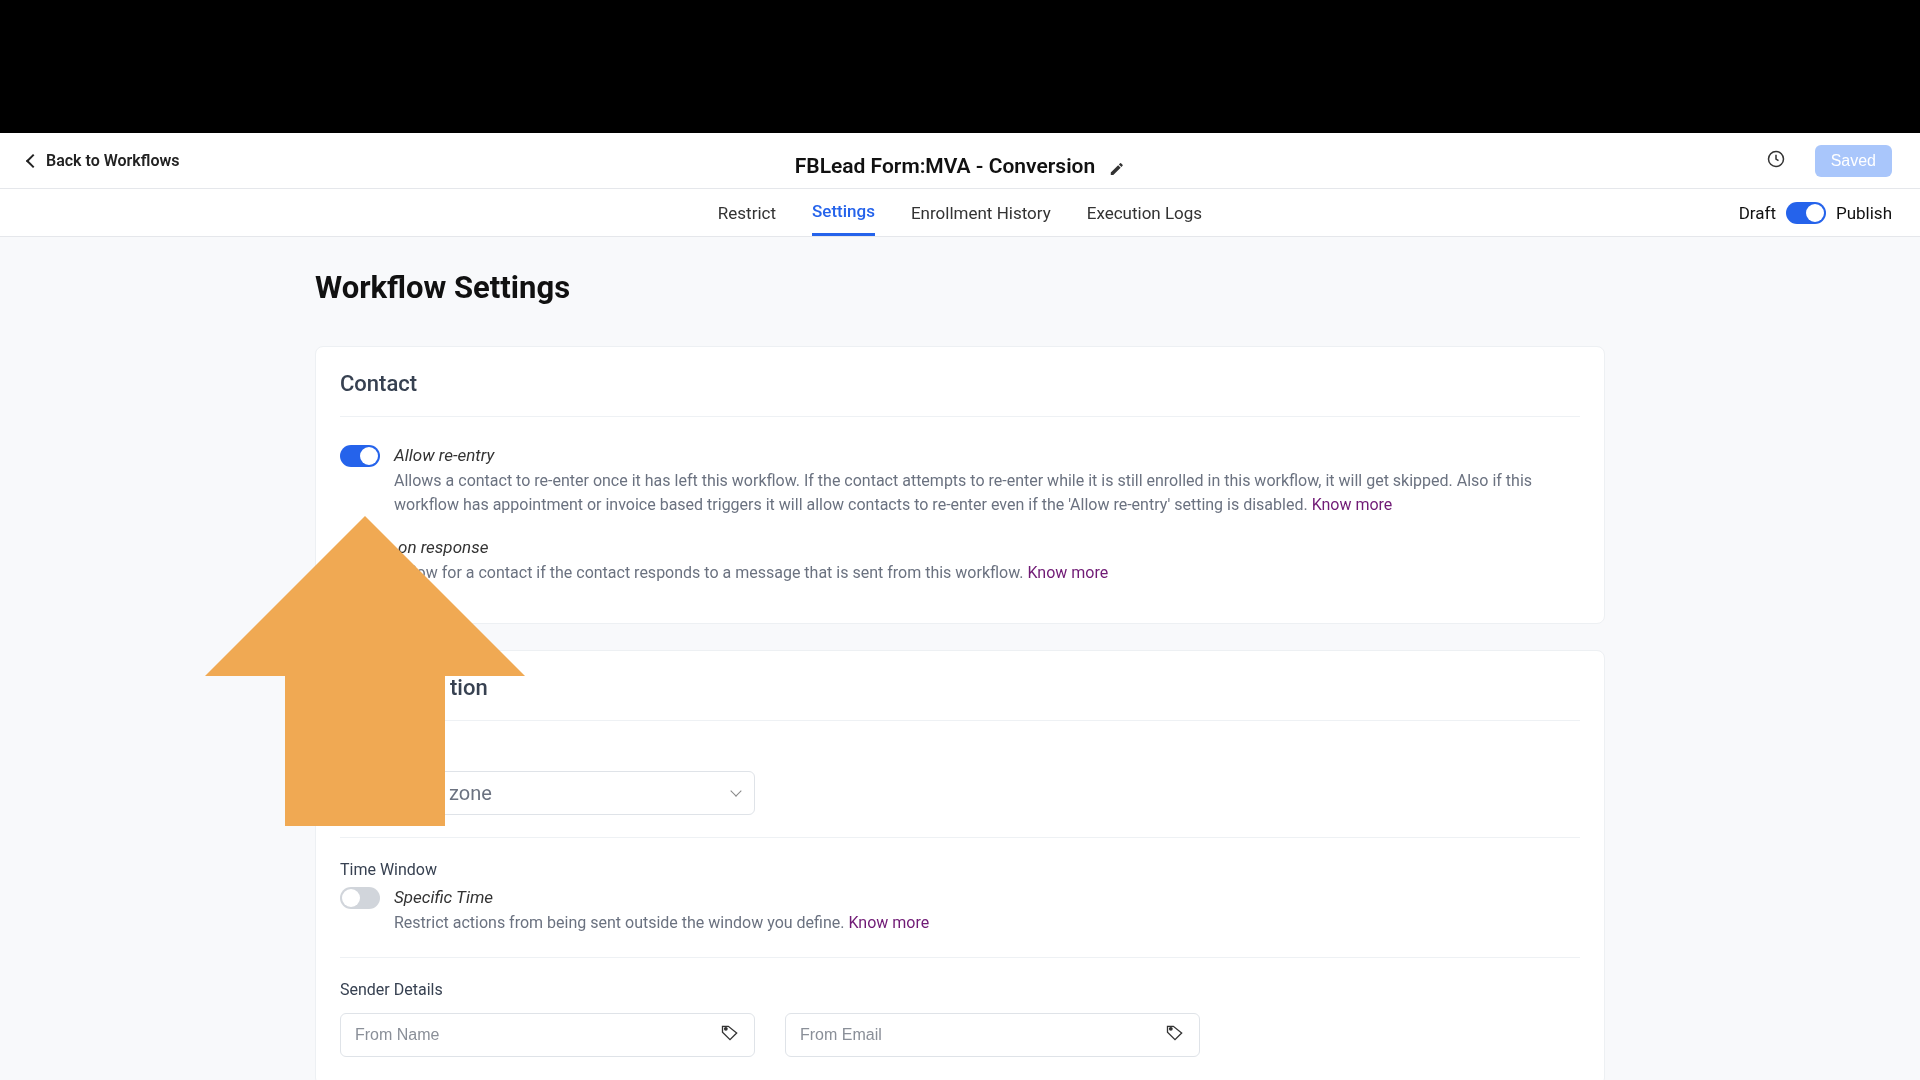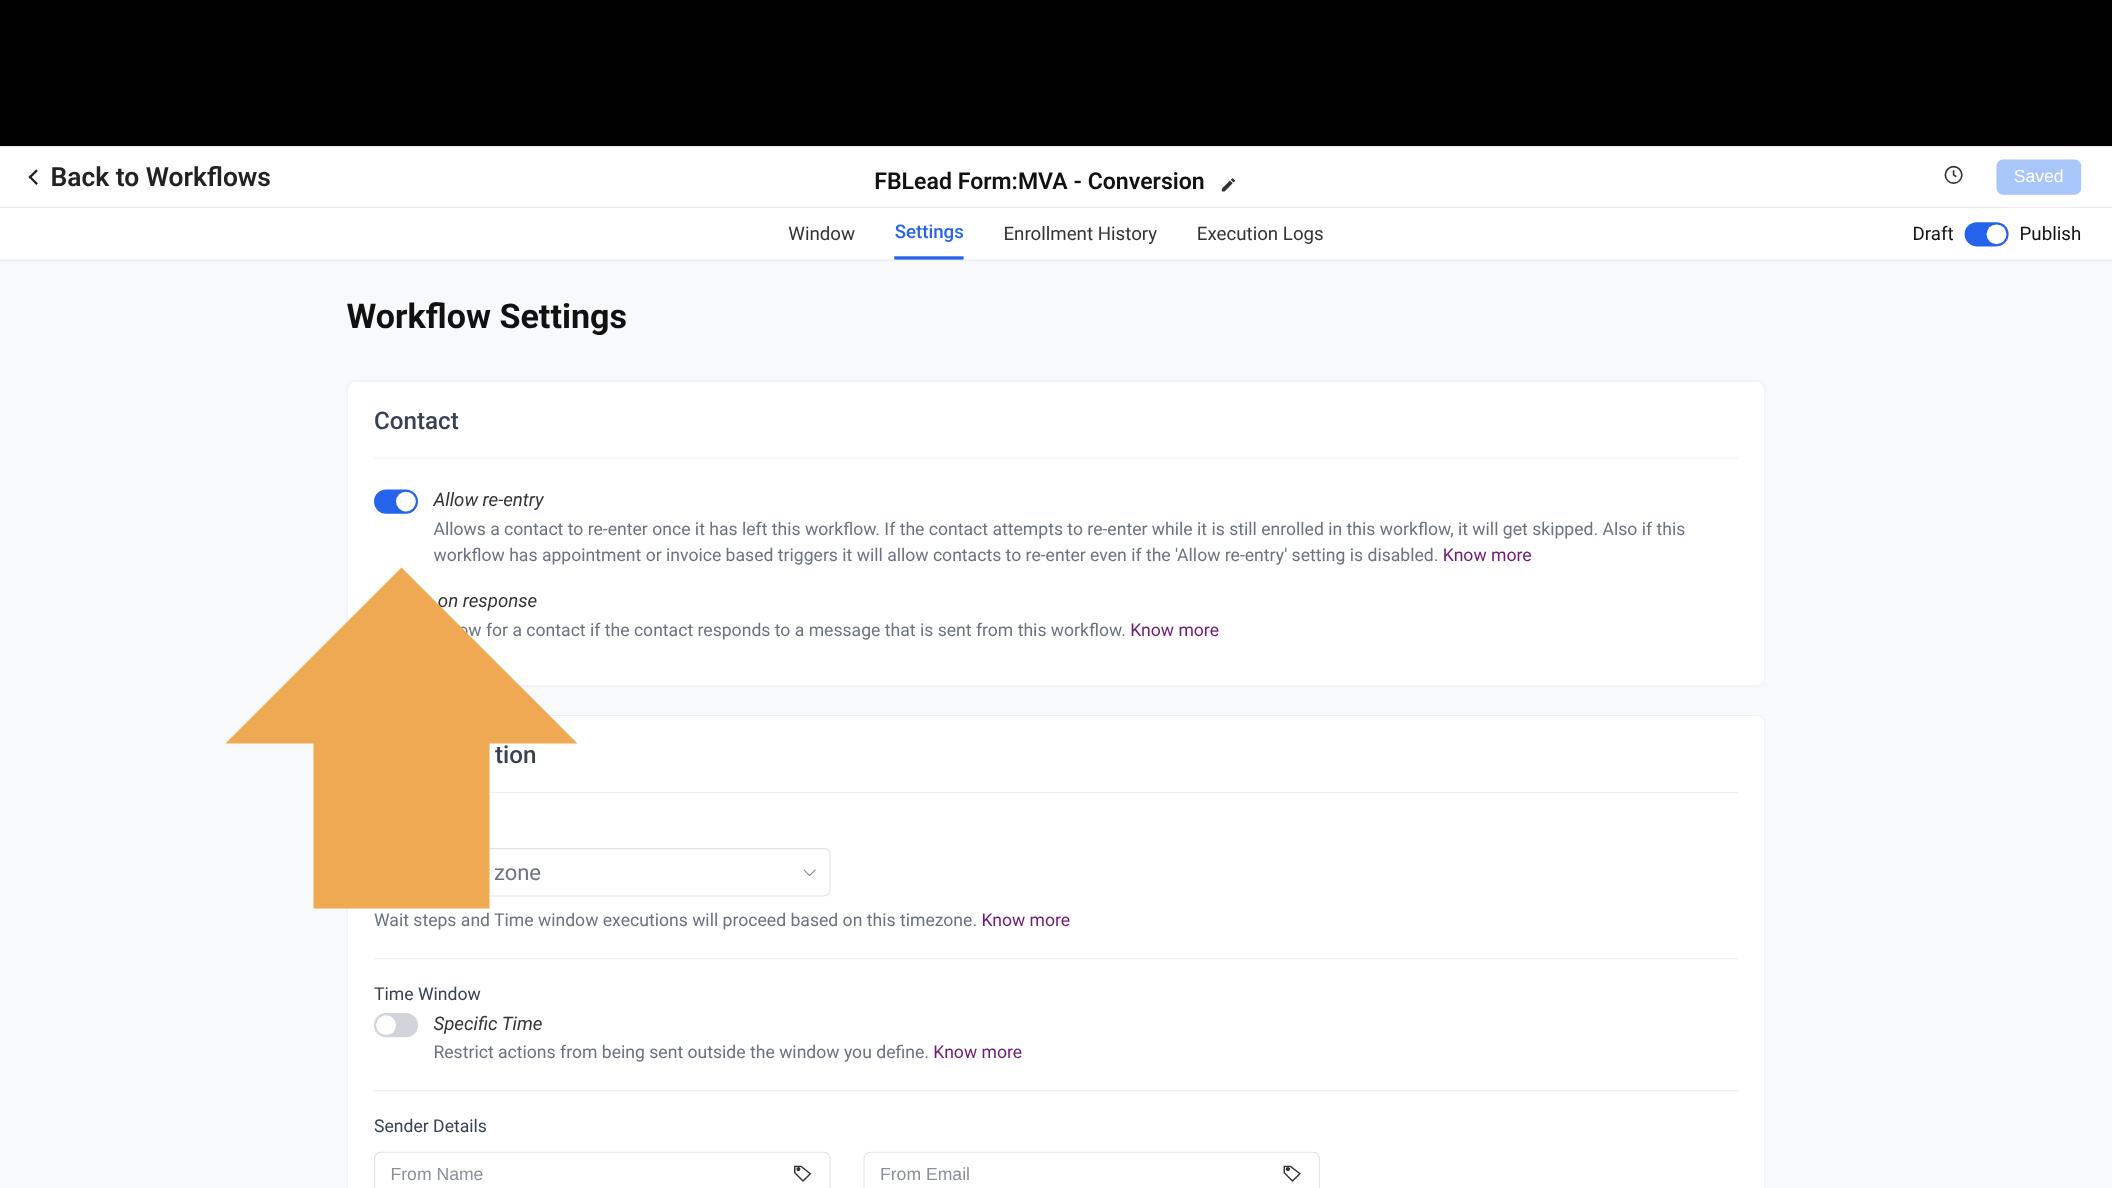--- a/index.html
+++ b/index.html
@@ -1,19 +1,19 @@
 <!DOCTYPE html>
 <html><head>
 <meta charset="utf-8">
 <style>
   * { margin: 0; padding: 0; box-sizing: border-box; }
   body { font-family: -apple-system, BlinkMacSystemFont, "Segoe UI", Roboto, Helvetica, Arial, sans-serif; background: #f8f9fb; color: #111; width: 1920px; height: 1080px; overflow: hidden; }
   .black-band { background: #000; height: 133px; width: 100%; }
   .topbar { background: #fff; height: 56px; display: flex; align-items: center; justify-content: space-between; padding: 0 28px; border-bottom: 1px solid #e5e7eb; }
-  .back { display: flex; align-items: center; gap: 8px; cursor: pointer; font-size: 24px; font-weight: 600; color: #222; }
+  .back { display: flex; align-items: center; gap: 8px; cursor: pointer; font-size: 16px; font-weight: 600; color: #222; }
   .chevron-left { width: 10px; height: 10px; border-left: 2.5px solid #222; border-bottom: 2.5px solid #222; transform: rotate(45deg); }
   .title-center { position: absolute; left: 50%; transform: translateX(-50%); display: flex; align-items: center; gap: 14px; font-size: 21px; font-weight: 600; margin-top: 11px; }
   .edit-icon { width: 16px; height: 16px; cursor: pointer; }
   .edit-icon svg { width: 16px; height: 16px; fill: #333; }
   .topbar-right { display: flex; align-items: center; gap: 29px; }
   .history-icon svg { width: 20px; height: 20px; stroke: #333; fill: none; stroke-width: 1.8; cursor: pointer; }
   .saved-btn { background: #a9c6fb; color: #fff; padding: 7px 16px; border-radius: 6px; font-size: 16px; font-weight: 500; border: none; }
   .tabbar { background: #fff; display: flex; align-items: center; height: 48px; position: relative; border-bottom: 1px solid #e5e7eb; }
   .tabs { display: flex; margin: 0 auto; gap: 36px; height: 100%; align-items: center; }
   .tab { font-size: 17px; color: #333; cursor: pointer; height: 100%; display: flex; align-items: center; }
@@ -68,21 +68,21 @@
           <circle cx="12" cy="12" r="9"></circle>
           <path d="M12 7v5l3 2"></path>
         </svg>
     </span>
     <button class="saved-btn">Saved</button>
   </div>
 </div>
 
 <div class="tabbar">
   <div class="tabs">
-    <div class="tab">Window</div>
+    <div class="tab">Restrict</div>
     <div class="tab active">Settings</div>
     <div class="tab">Enrollment History</div>
     <div class="tab">Execution Logs</div>
   </div>
   <div class="tabbar-right">
     <span>Draft</span>
     <div class="toggle"></div>
     <span>Publish</span>
   </div>
 </div>
@@ -121,24 +121,20 @@
       <div class="card-title" style="padding-left:110px;">
         <span>tion</span>
       </div>
 
       <div style="height:32px"></div>
 
       <div class="select" style="margin-left:0;">
         <span style="padding-left:94px;"><span>zone</span></span>
         <span class="chevron-down"></span>
       </div>
-      <div class="setting-desc" style="margin-top:10px;">
-        <span>Wait steps and Time window executions will proceed based on this timezone.</span>
-        <span class="know">Know more</span>
-      </div>
 
       <hr class="section-rule" style="margin-top:22px; margin-bottom:22px;">
 
       <div class="sub-label">Time Window</div>
       <div class="setting-row" style="padding:0;">
         <div class="toggle off"></div>
         <div class="setting-body">
           <div class="setting-head">Specific Time</div>
           <div class="setting-desc">
             <span>Restrict actions from being sent outside the window you define.</span>

